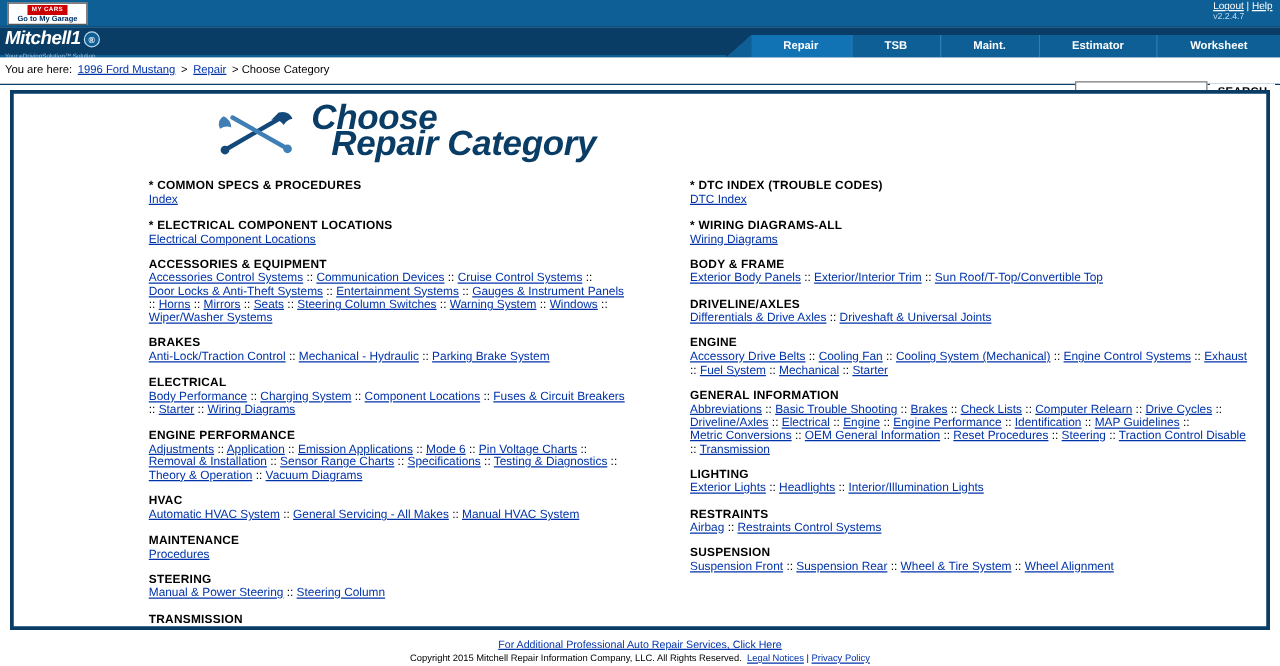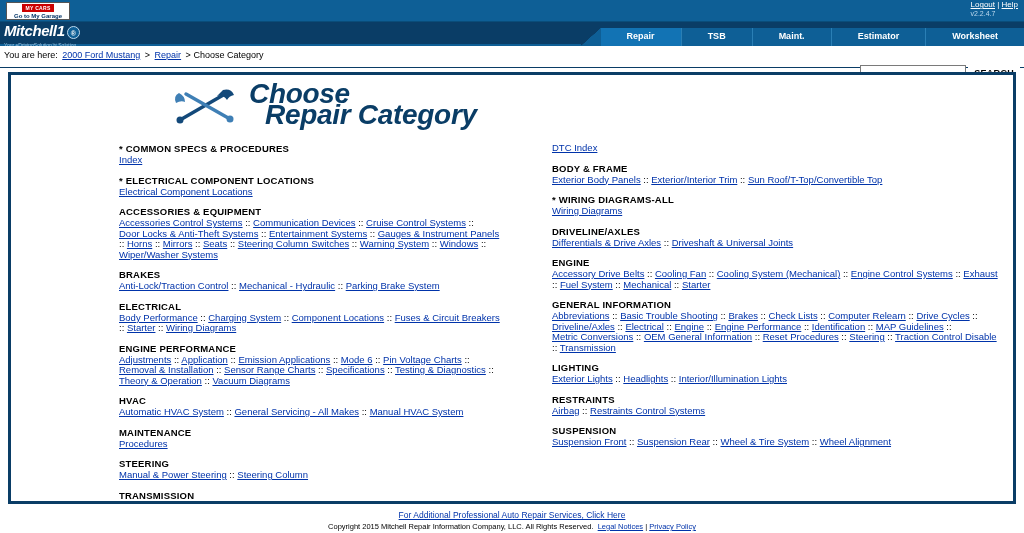--- a/index.html
+++ b/index.html
@@ -253,21 +253,21 @@
     <div class="navtab">TSB</div>
     <div class="navtab">Maint.</div>
     <div class="navtab">Estimator</div>
     <div class="navtab">Worksheet</div>
   </div>
 </div>
 
 <div class="crumbrow">
   <div class="crumbs">
     <span>You are here:</span>
-    <a href="#">2000 Ford Mustang</a>
+    <a href="#">1996 Ford Mustang</a>
     <span>&gt;</span>
     <a href="#">Repair</a>
     <span>&gt;</span>
     <span>Choose Category</span>
   </div>
   <div class="searchbox">
     <input type="text" placeholder="" style="">
     <button class="sbtn">SEARCH</button>
   </div>
 </div>
@@ -331,29 +331,30 @@
           <div class="ghead">STEERING</div>
           <div class="glinks"><a href="#">Manual &amp; Power Steering</a><span class="sep"> :: </span><a href="#">Steering Column</a></div>
         </div>
         <div class="group">
           <div class="ghead">TRANSMISSION</div>
           <div class="glinks"><a href="#">Automatic Trans</a><span class="sep"> :: </span><a href="#">Clutches Manual &amp; Hydraulic</a><span class="sep"> :: </span><a href="#">Manual Trans</a></div>
         </div>
       </div>
     <div class="col right">
         <div class="group">
+          <div class="ghead">* DTC INDEX (TROUBLE CODES)</div>
           <div class="glinks"><a href="#">DTC Index</a></div>
+        </div>
+        <div class="group">
+          <div class="ghead">* WIRING DIAGRAMS-ALL</div>
+          <div class="glinks"><a href="#">Wiring Diagrams</a></div>
         </div>
         <div class="group">
           <div class="ghead">BODY &amp; FRAME</div>
           <div class="glinks"><a href="#">Exterior Body Panels</a><span class="sep"> :: </span><a href="#">Exterior/Interior Trim</a><span class="sep"> :: </span><a href="#">Sun Roof/T-Top/Convertible Top</a></div>
-        </div>
-        <div class="group">
-          <div class="ghead">* WIRING DIAGRAMS-ALL</div>
-          <div class="glinks"><a href="#">Wiring Diagrams</a></div>
         </div>
         <div class="group">
           <div class="ghead">DRIVELINE/AXLES</div>
           <div class="glinks"><a href="#">Differentials &amp; Drive Axles</a><span class="sep"> :: </span><a href="#">Driveshaft &amp; Universal Joints</a></div>
         </div>
         <div class="group">
           <div class="ghead">ENGINE</div>
           <div class="glinks"><a href="#">Accessory Drive Belts</a><span class="sep"> :: </span><a href="#">Cooling Fan</a><span class="sep"> :: </span><a href="#">Cooling System (Mechanical)</a><span class="sep"> :: </span><a href="#">Engine Control Systems</a><span class="sep"> :: </span><a href="#">Exhaust</a><span class="sep"> :: </span><a href="#">Fuel System</a><span class="sep"> :: </span><a href="#">Mechanical</a><span class="sep"> :: </span><a href="#">Starter</a></div>
         </div>
         <div class="group">

